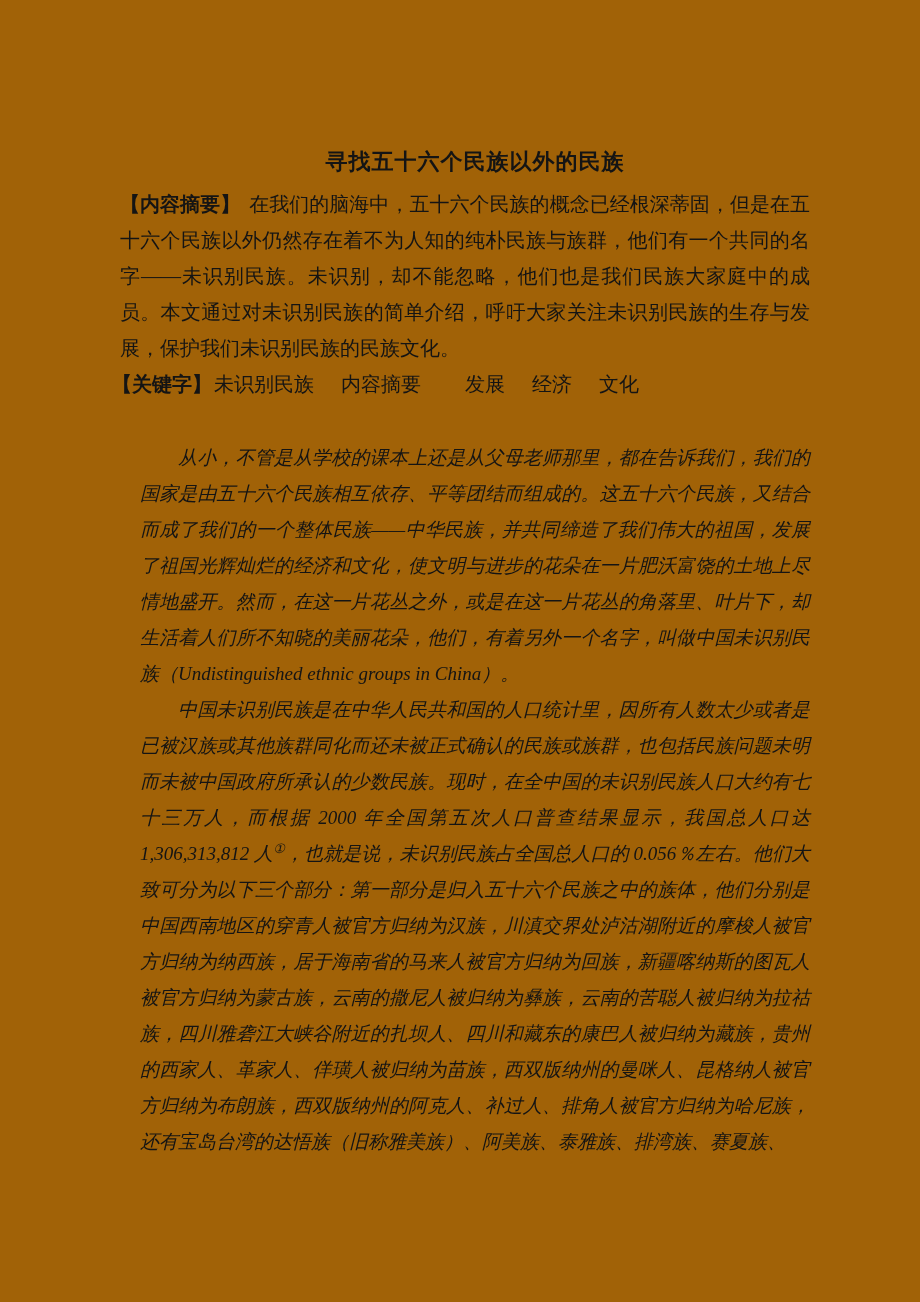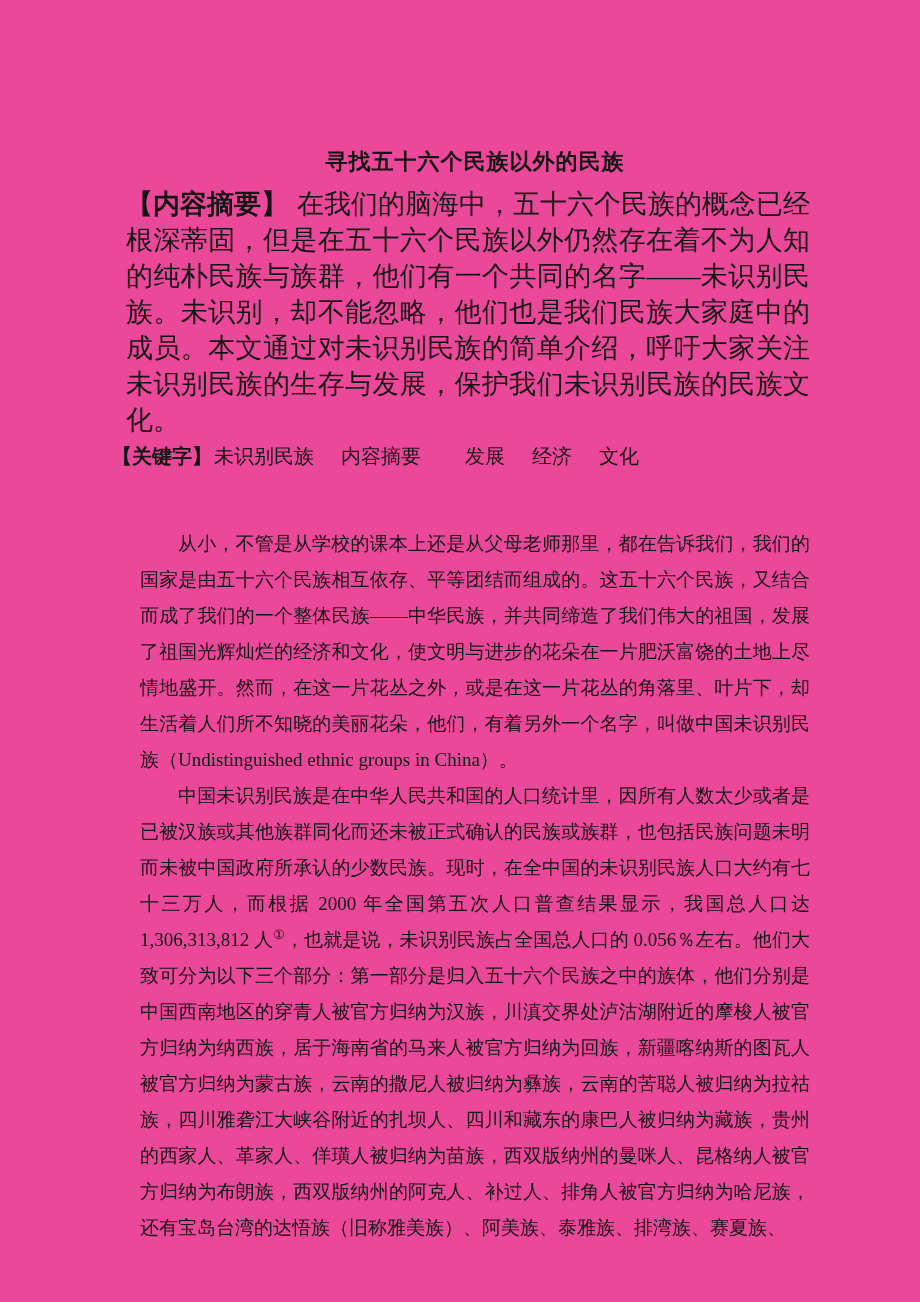--- a/index.html
+++ b/index.html
@@ -11,34 +11,34 @@
     width: 920px;
     height: 1302px;
     font-family: "Liberation Serif", "DejaVu Serif", serif;
     color: #141414;
   }
   .page {
     box-sizing: border-box;
     width: 920px;
     height: 1302px;
     padding: 148px 110px 0 112px;
-    background: #ec4899;
+    background: #a16207;
     overflow: hidden;
   }
   .title {
     margin: 0 0 0 28px;
     font-size: 22px;
     line-height: 28px;
     font-weight: bold;
     text-align: center;
     letter-spacing: 1px;
   }
   .abstract {
-    margin: 10px 0 0 14px;
-    font-size: 27px;
+    margin: 10px 0 0 8px;
+    font-size: 20px;
     line-height: 36px;
     text-align: justify;
     font-family: Liberation Serif, serif;
   }
   .label {
     font-weight: bold;
   }
   .abstract .label {
     margin-right: 9px;
   }
@@ -55,24 +55,25 @@
     margin-right: 27px;
     margin-top: 28px;
   }
   .keywords .kw.wide {
     margin-right: 44px;
   }
   .keywords .kw.last {
     margin-right: 0;
   }
   .body-text {
-    margin: 52px 0 0 28px;
+    margin: 38px 0 0 28px;
     font-size: 19px;
     line-height: 36px;
     text-align: justify;
+    font-style: italic;
   }
   .body-text p {
     margin: 0;
     text-indent: 2em;
   }
   .fn-sup {
     font-size: 13px;
     line-height: 0;
     vertical-align: super;
   }

